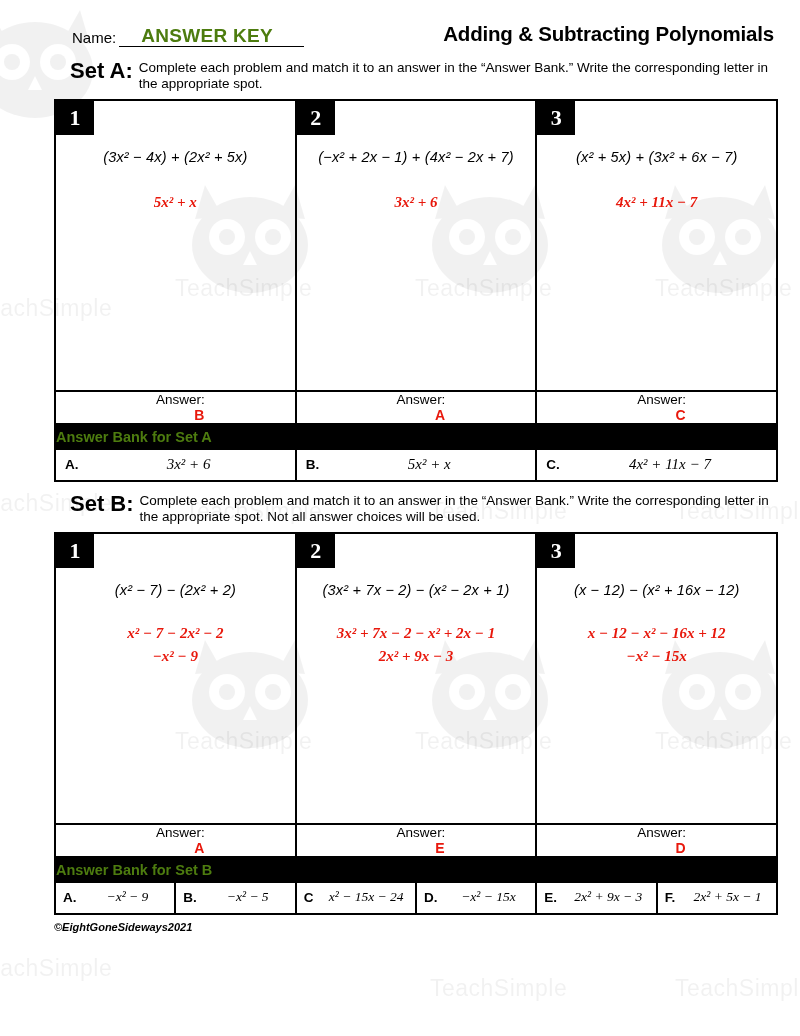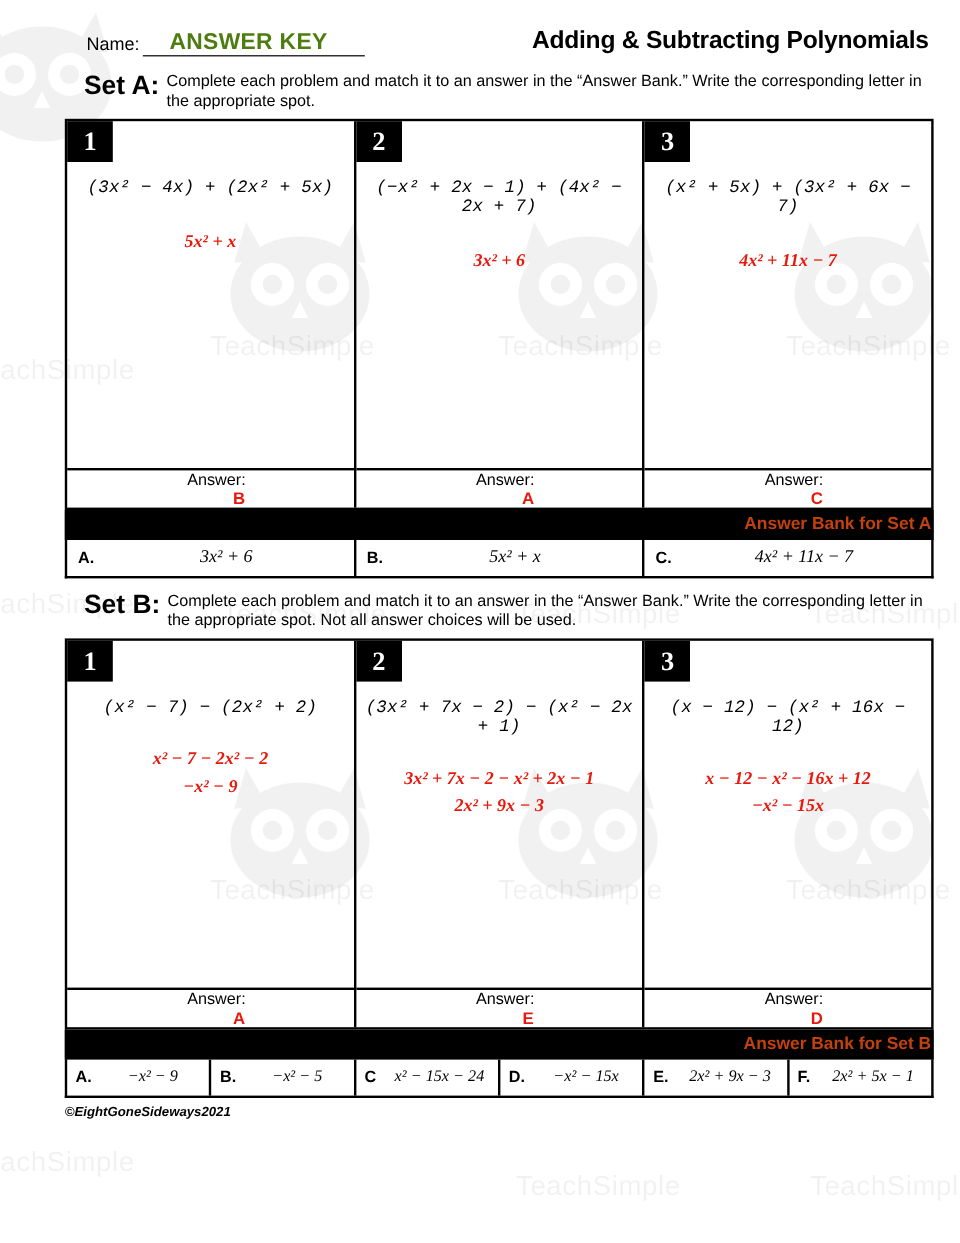--- a/index.html
+++ b/index.html
@@ -130,21 +130,21 @@
   .num-row { display: flex; }
 
   .prob-body {
     flex: 1 1 auto;
     display: flex;
     flex-direction: column;
     align-items: center;
     padding: 14px 6px 4px 6px;
   }
   .expr {
-    font-family: Liberation Mono, monospace;
+    font-family: Liberation Sans, sans-serif;
     font-size: 14.5px;
     font-style: italic;
     text-align: center;
     letter-spacing: 0.2px;
   }
   .work {
     color: #e8180c;
     font-family: "Liberation Serif", serif;
     font-weight: bold;
     font-style: italic;
@@ -168,22 +168,22 @@
   .answer-val {
     color: #e8180c;
     font-weight: bold;
     font-size: 14px;
     margin-left: 38px;
   }
 
   
   .bank-title {
     background: #000;
-    color: #c2410c;
-    text-align: right;
+    color: #4d7c0f;
+    text-align: left;
     font-size: 14.5px;
     font-weight: bold;
     padding: 4px 0 5px 0;
     border-left: 2px solid #000;
     border-right: 2px solid #000;
   }
   .bank-row {
     display: flex;
     border: 2px solid #000;
     border-top: none;

